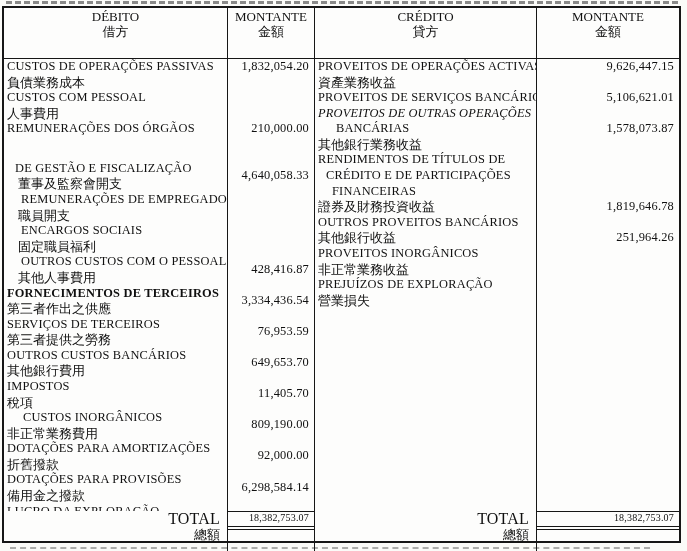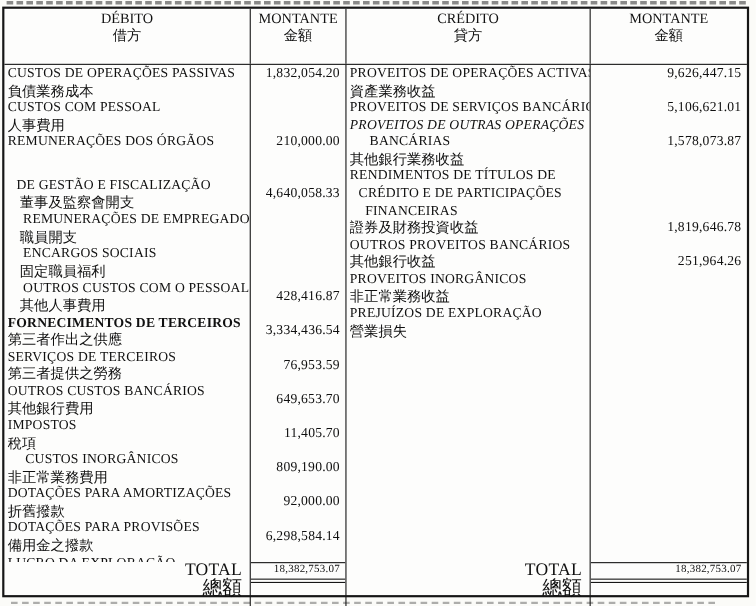--- a/index.html
+++ b/index.html
@@ -54,21 +54,21 @@
     font-size:12.4px;letter-spacing:.2px;
     white-space:nowrap;overflow:visible;
   }
   .line.zh{font-size:13px;letter-spacing:0;}
   .amt-line{text-align:right;padding-right:5px;}
   .total-label{
     height:15.6px;line-height:15.6px;
     text-align:right;padding-right:7px;
     font-size:16px;letter-spacing:.2px;white-space:nowrap;
   }
-  .total-label.zh{font-size:18px;letter-spacing:0;}
+  .total-label.zh{font-size:13px;letter-spacing:0;}
   .total-amount{
     height:15.6px;box-sizing:border-box;
     border-top:1.5px solid #161616;
     border-bottom:1.5px solid #161616;
     line-height:12.4px;
     text-align:right;padding-right:5px;
     font-size:10px;letter-spacing:.2px;white-space:nowrap;
   }
   .rule2{height:3px;box-sizing:border-box;border-bottom:1.5px solid #161616;}
 </style>

